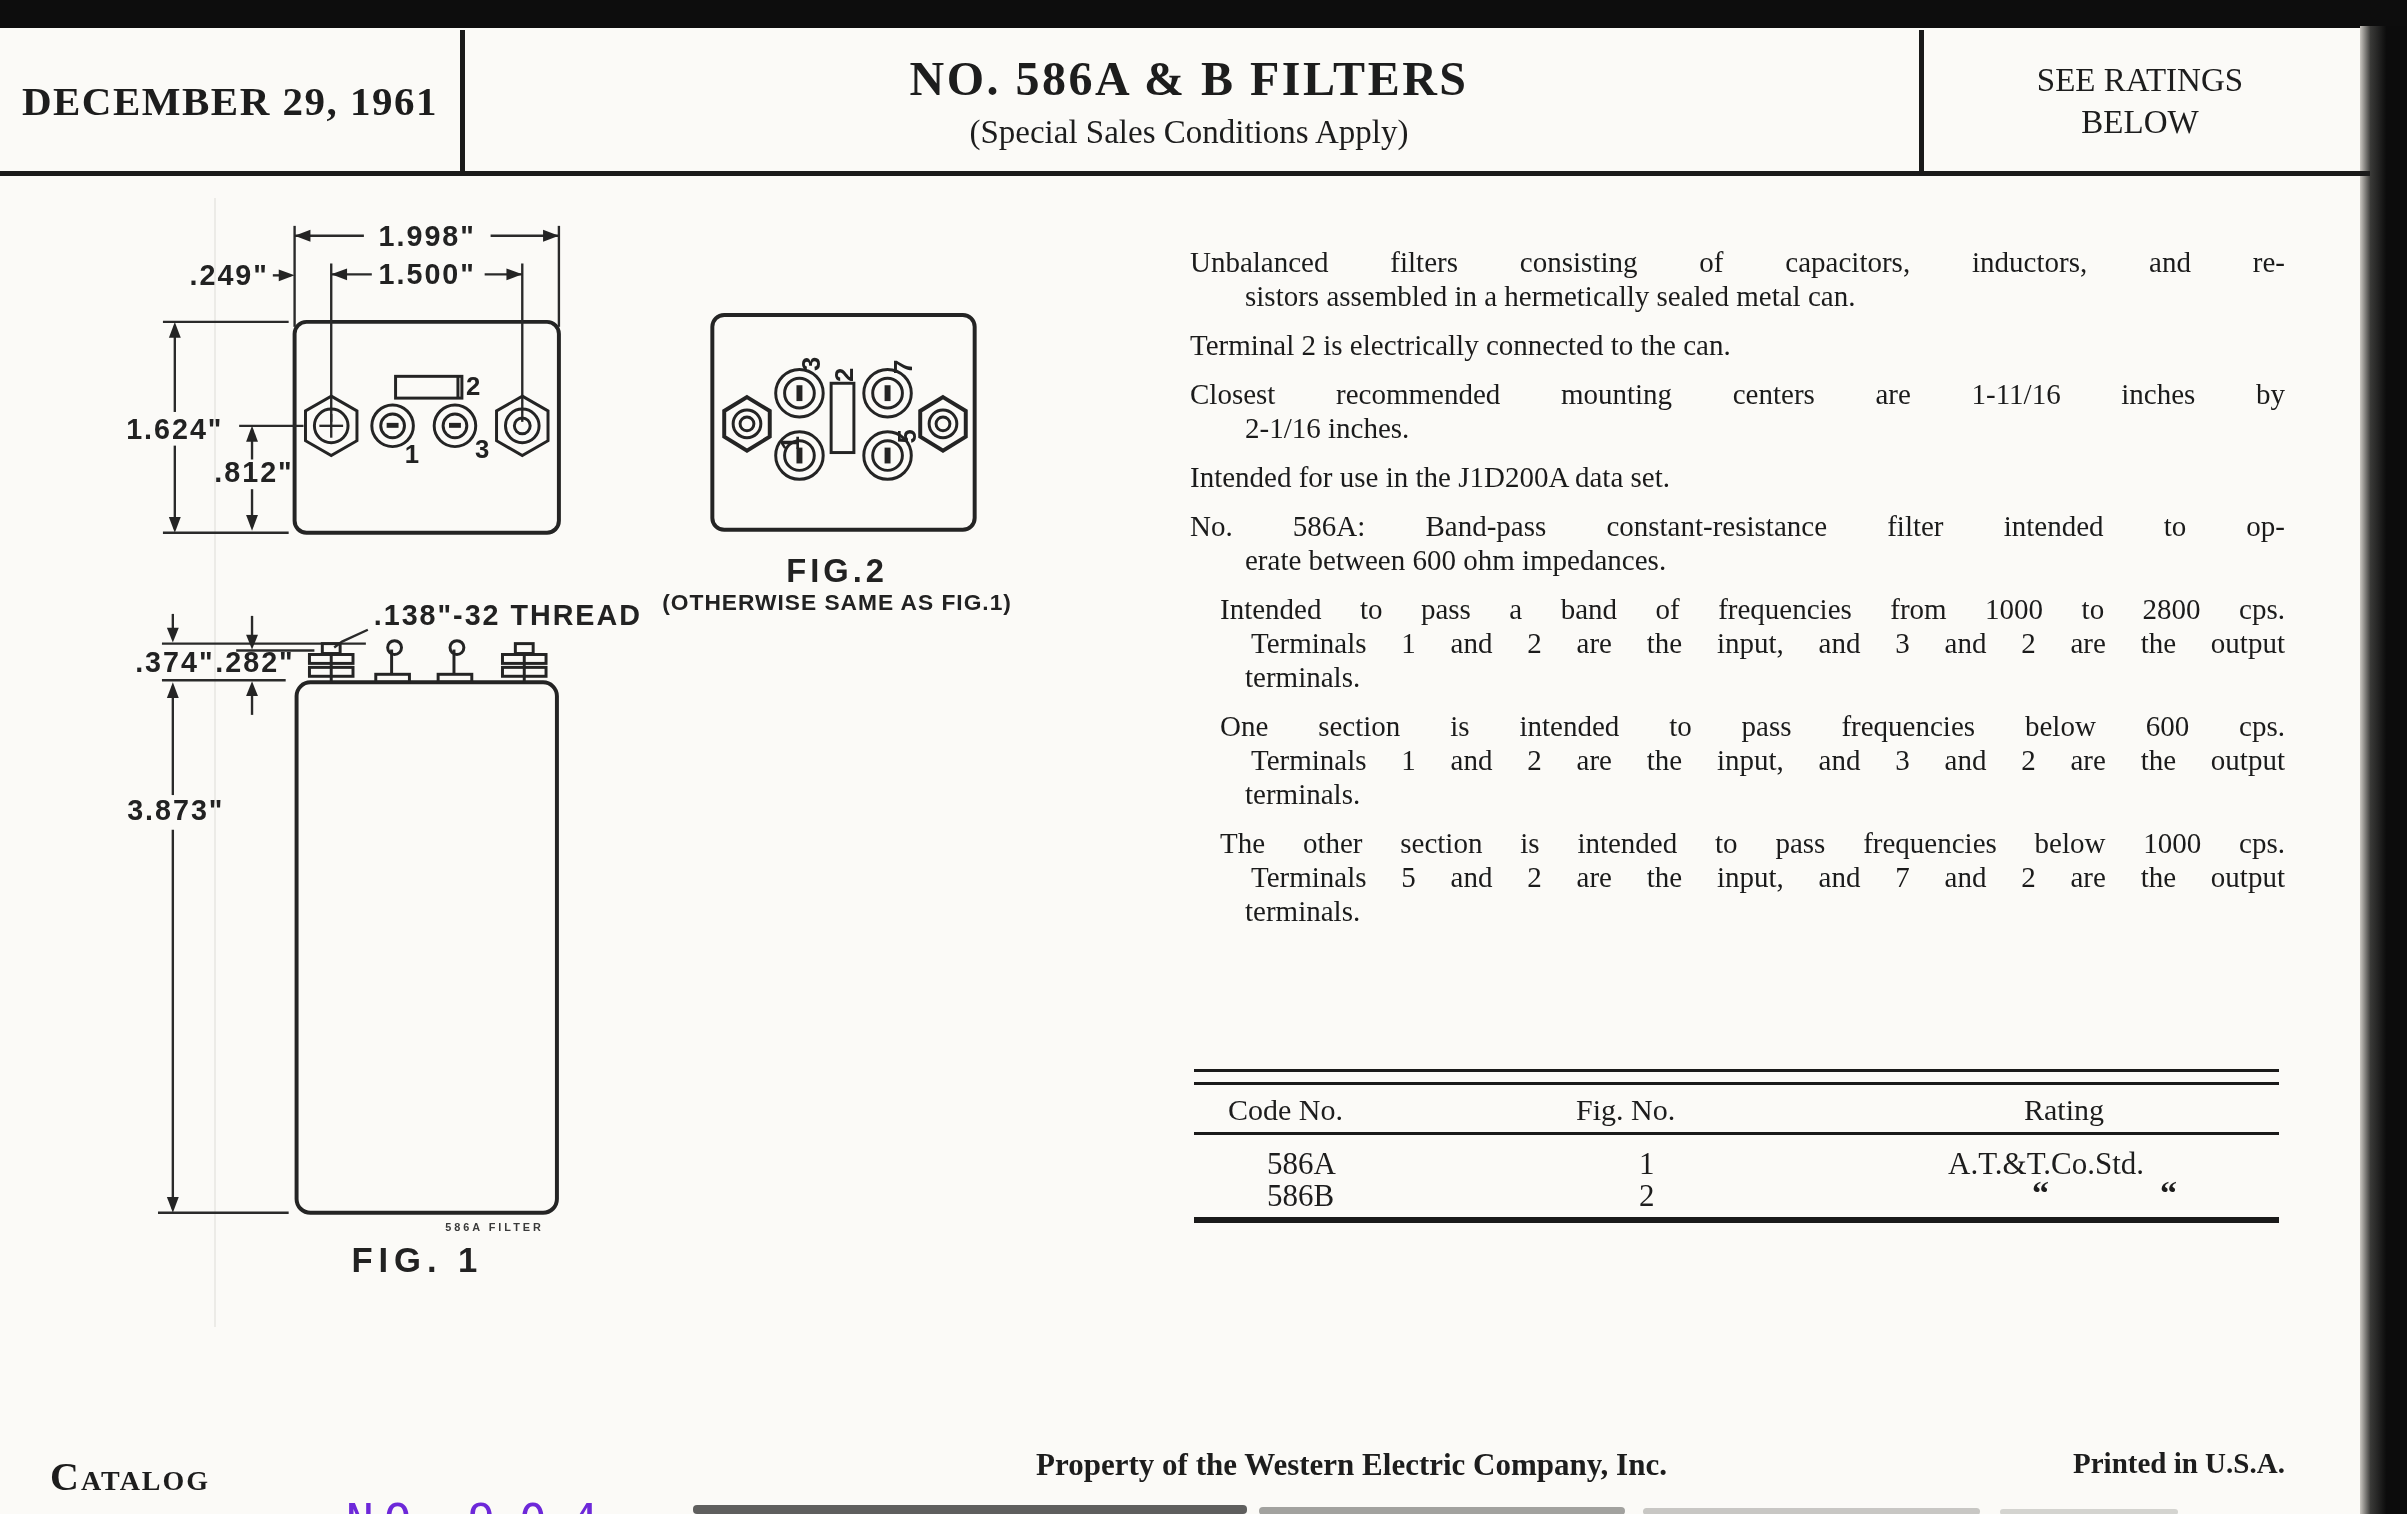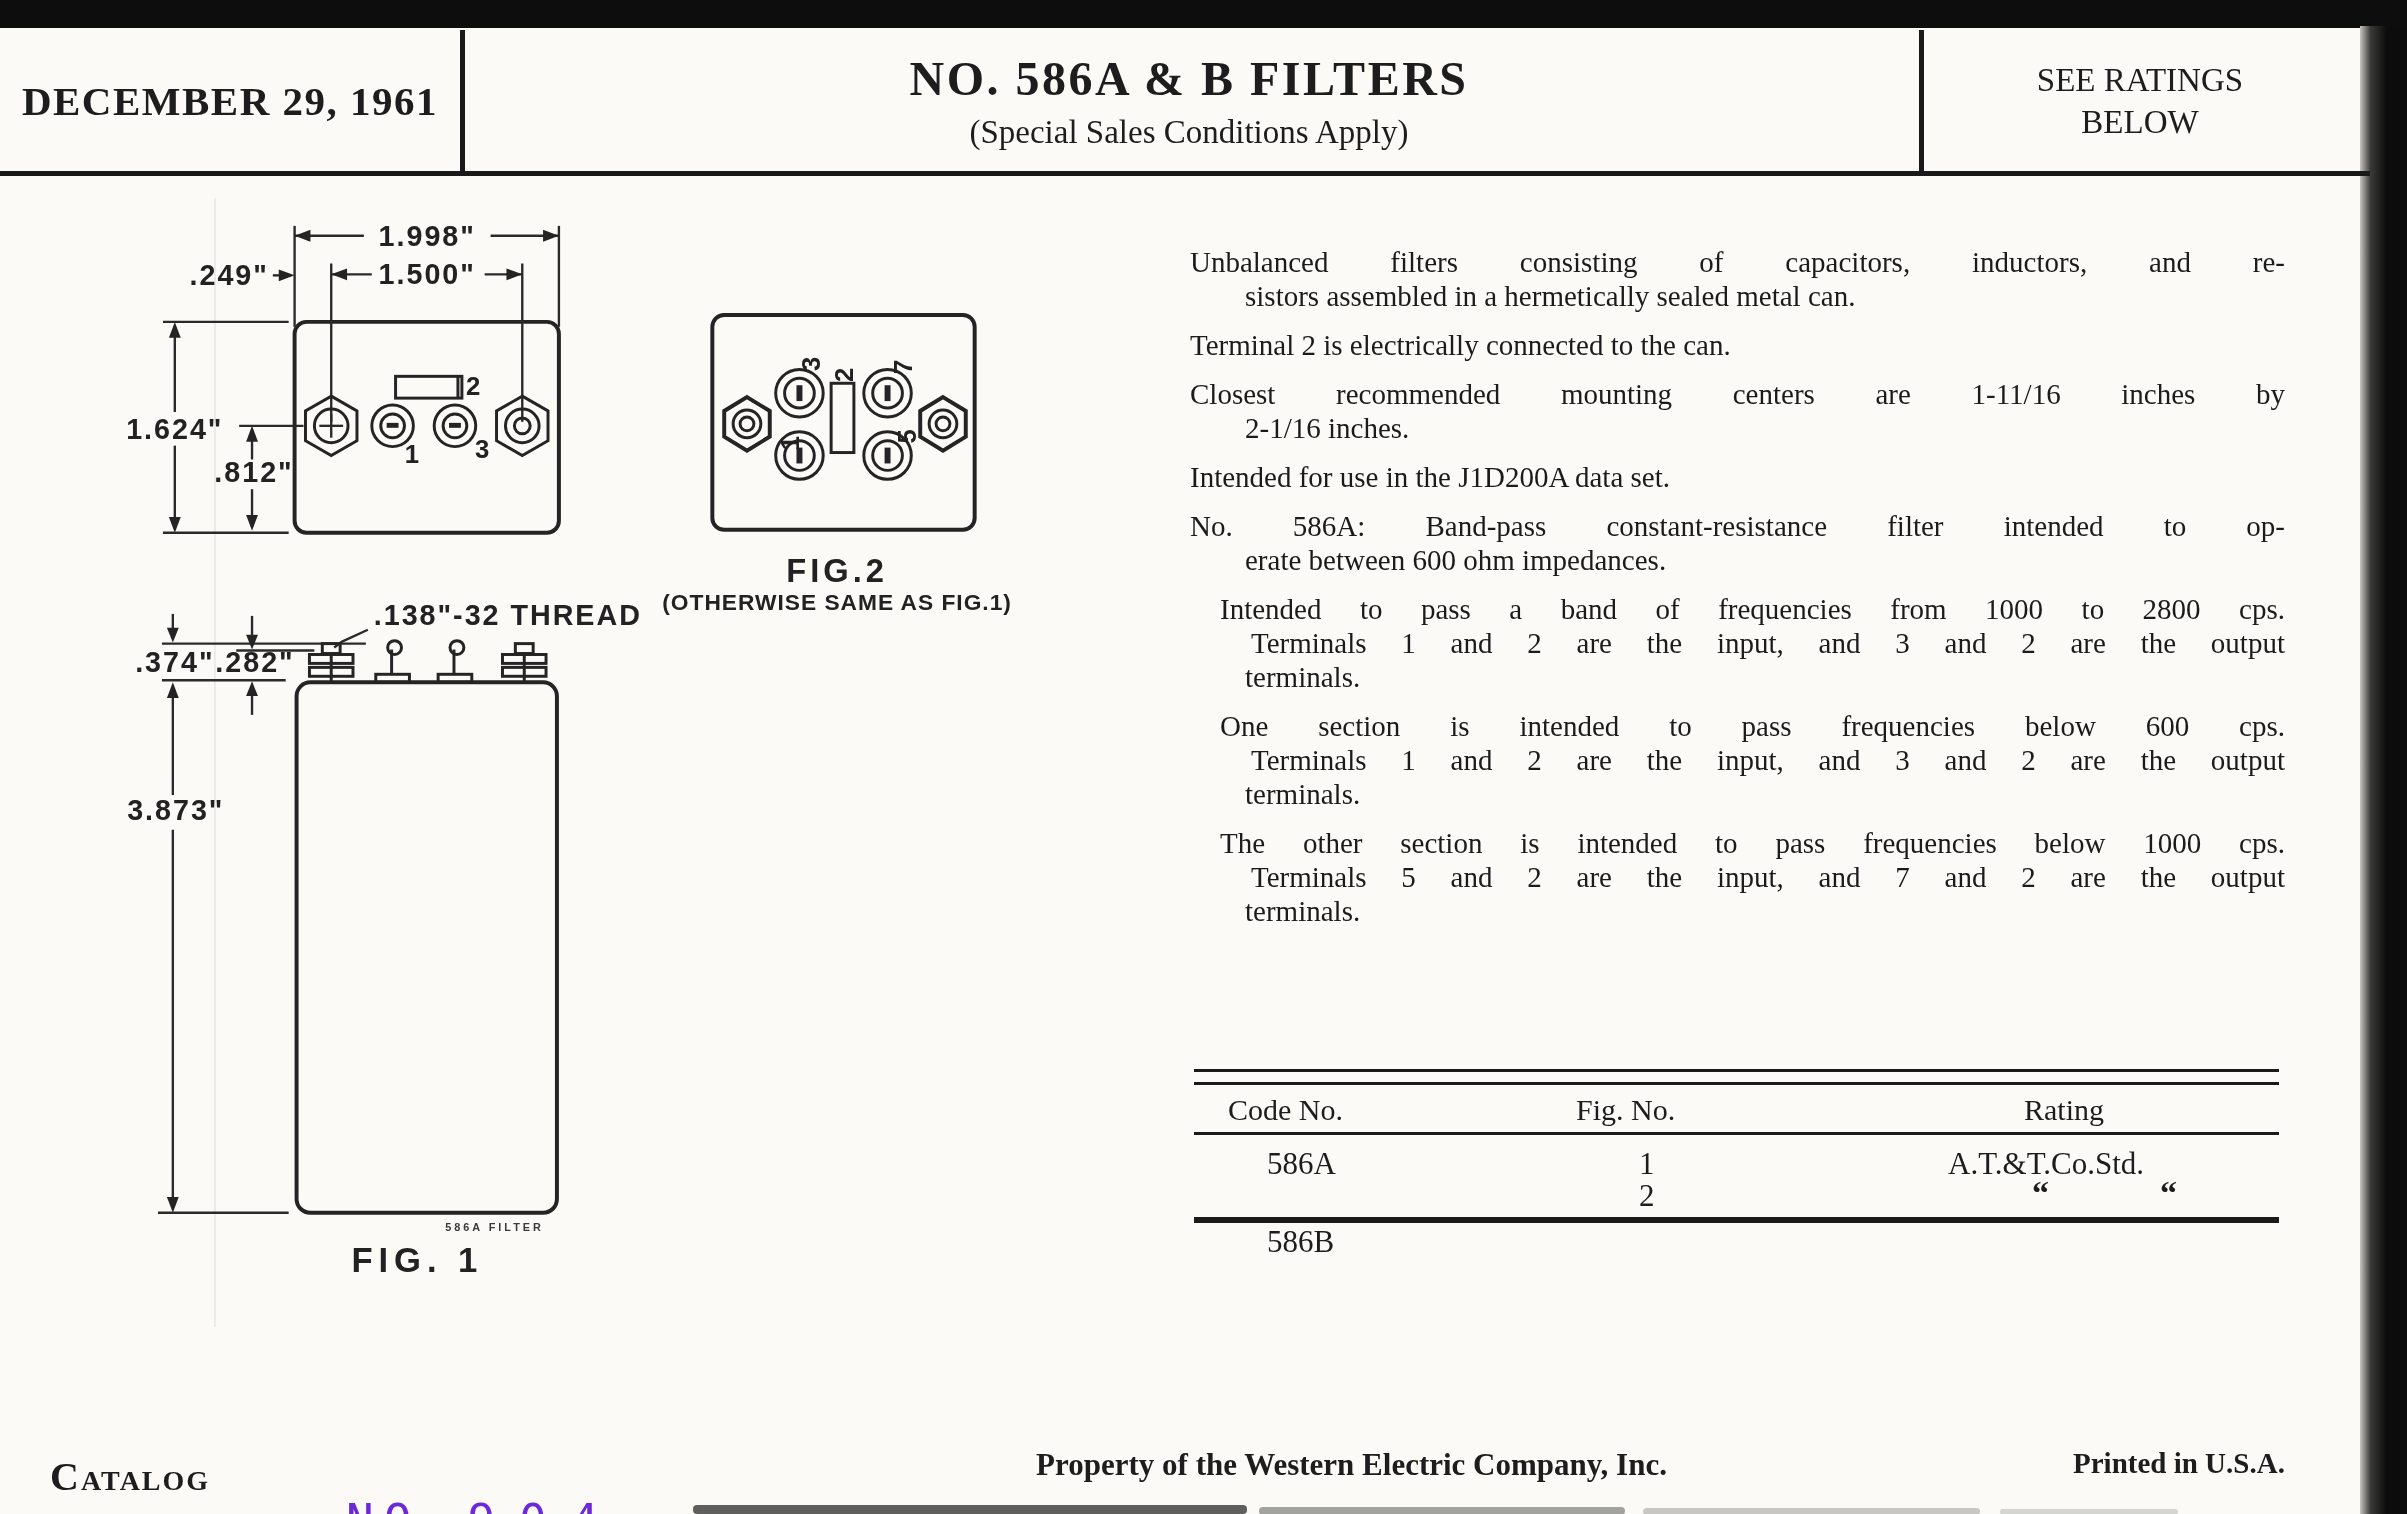--- a/index.html
+++ b/index.html
@@ -287,21 +287,21 @@
   <div class="rtable">
     <div class="trule" style="top:2px;height:3px;"></div>
     <div class="trule" style="top:15px;height:3px;"></div>
     <span class="tcell thead" style="left:34px;top:26px;">Code No.</span>
     <span class="tcell thead" style="left:382px;top:26px;">Fig. No.</span>
     <span class="tcell thead" style="left:830px;top:26px;">Rating</span>
     <div class="trule" style="top:65px;height:3px;"></div>
     <span class="tcell" style="left:73px;top:79px;">586A</span>
     <span class="tcell" style="left:445px;top:79px;">1</span>
     <span class="tcell" style="left:754px;top:79px;">A.T.&amp;T.Co.Std.</span>
-    <span class="tcell" style="left:73px;top:111px;margin-top:46px;">586B</span>
+    <span class="tcell" style="left:73px;top:111px;">586B</span>
     <span class="tcell" style="left:445px;top:111px;">2</span>
     <span class="tcell ditto" style="left:838px;top:107px;">“</span>
     <span class="tcell ditto" style="left:966px;top:107px;">“</span>
     <div class="trule" style="top:150px;height:6px;"></div>
   </div>
 
   <div class="catalog">Catalog</div>
   <div class="stamp">
     <span class="lbl">NO</span><span class="num">904</span>
   </div>

